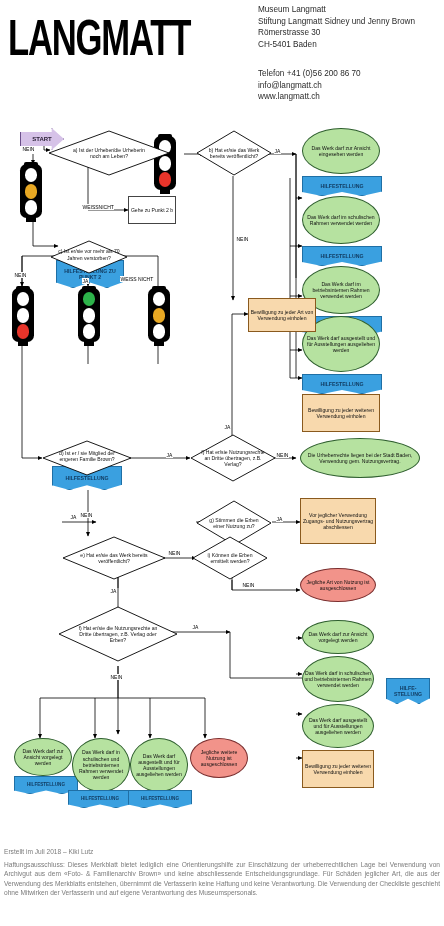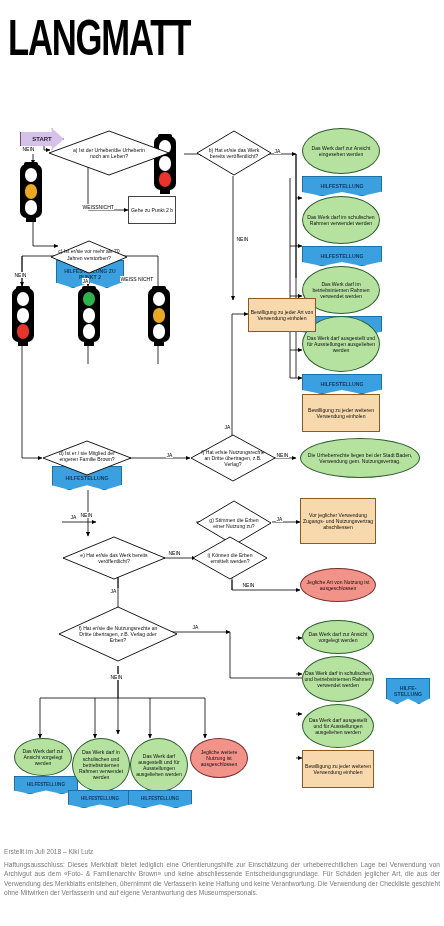--- a/index.html
+++ b/index.html
@@ -54,20 +54,27 @@
   #footer{position:absolute;left:0;top:848px;width:444px;}
   #f1{position:absolute;left:4px;top:0;font-size:6.6px;color:#7b7b7b;}
   #f2{position:absolute;left:4px;top:12px;width:436px;font-size:6.6px;line-height:9.4px;
       color:#7b7b7b;text-align:justify;}
 </style>
 </head>
 <body>
 
 <div id="header">
   <div id="logo">LANGMATT</div>
+  <div id="addr" style="white-space:pre-line">Museum Langmatt
+Stiftung Langmatt Sidney und Jenny Brown
+Römerstrasse 30
+CH-5401 Baden</div>
+  <div id="addr2" style="white-space:pre-line">Telefon +41 (0)56 200 86 70
+info@langmatt.ch
+www.langmatt.ch</div>
 </div>
 
 <div id="chart">
 
 <svg id="wires" viewBox="0 0 444 728">
   <defs>
     <marker id="ah" markerWidth="6" markerHeight="6" refX="5" refY="3" orient="auto">
       <path d="M0,0.5 L5.5,3 L0,5.5 z" fill="#000"></path>
     </marker>
   </defs>

